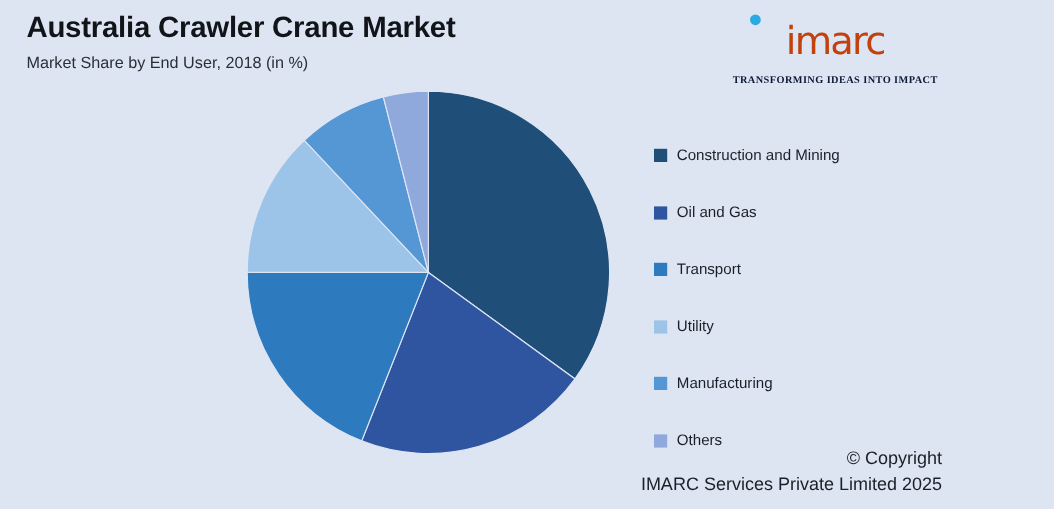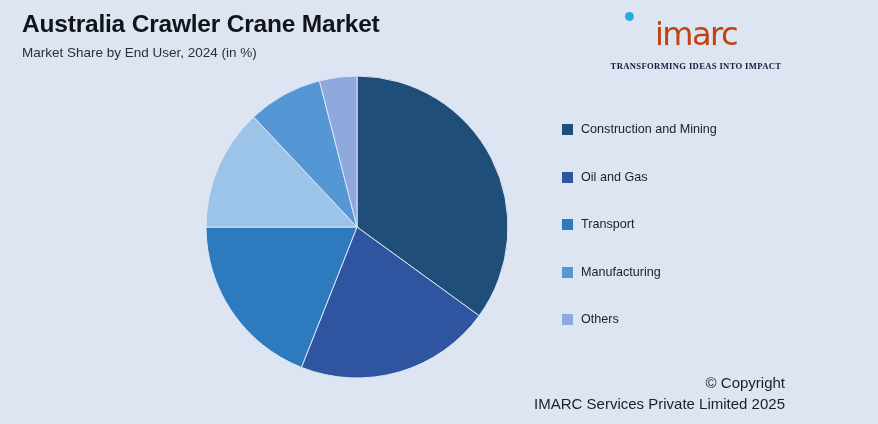--- a/index.html
+++ b/index.html
@@ -89,21 +89,21 @@
     height: 306px;
   }
   .pie-svg {
     display: block;
     width: 306px;
     height: 306px;
   }
   
   .legend {
     position: absolute;
-    left: 562px;
+    left: 545px;
     top: 106px;
     width: 300px;
     text-align: center;
   }
   .legend-item {
     display: flex;
     align-items: center;
     height: 47.5px;
   }
   .legend-swatch {
@@ -132,21 +132,21 @@
     white-space: nowrap;
   }
 </style>
 </head>
 <body>
 
 <div class="page">
 
   <div class="header">
     <h1 class="chart-title">Australia Crawler Crane Market</h1>
-    <p class="chart-subtitle">Market Share by End User, 2024 (in %)</p>
+    <p class="chart-subtitle">Market Share by End User, 2018 (in %)</p>
   </div>
 
   <div class="logo-block">
     <div class="logo-mark">
       <span class="logo-dot"></span>
       <span>imarc</span>
     </div>
     <div class="logo-tagline">TRANSFORMING IDEAS INTO IMPACT</div>
   </div>
 
@@ -170,20 +170,24 @@
       </div>
       <div class="legend-item">
         <span class="legend-swatch" style="background: rgb(47, 85, 160);"></span>
         <span class="legend-label">Oil and Gas</span>
       </div>
       <div class="legend-item">
         <span class="legend-swatch" style="background: rgb(46, 122, 191);"></span>
         <span class="legend-label">Transport</span>
       </div>
       <div class="legend-item">
+        <span class="legend-swatch" style="background: rgb(156, 195, 232);"></span>
+        <span class="legend-label">Utility</span>
+      </div>
+      <div class="legend-item">
         <span class="legend-swatch" style="background: rgb(85, 150, 212);"></span>
         <span class="legend-label">Manufacturing</span>
       </div>
       <div class="legend-item">
         <span class="legend-swatch" style="background: rgb(143, 169, 221);"></span>
         <span class="legend-label">Others</span>
       </div>
     </div>
 
   <div class="footer">

